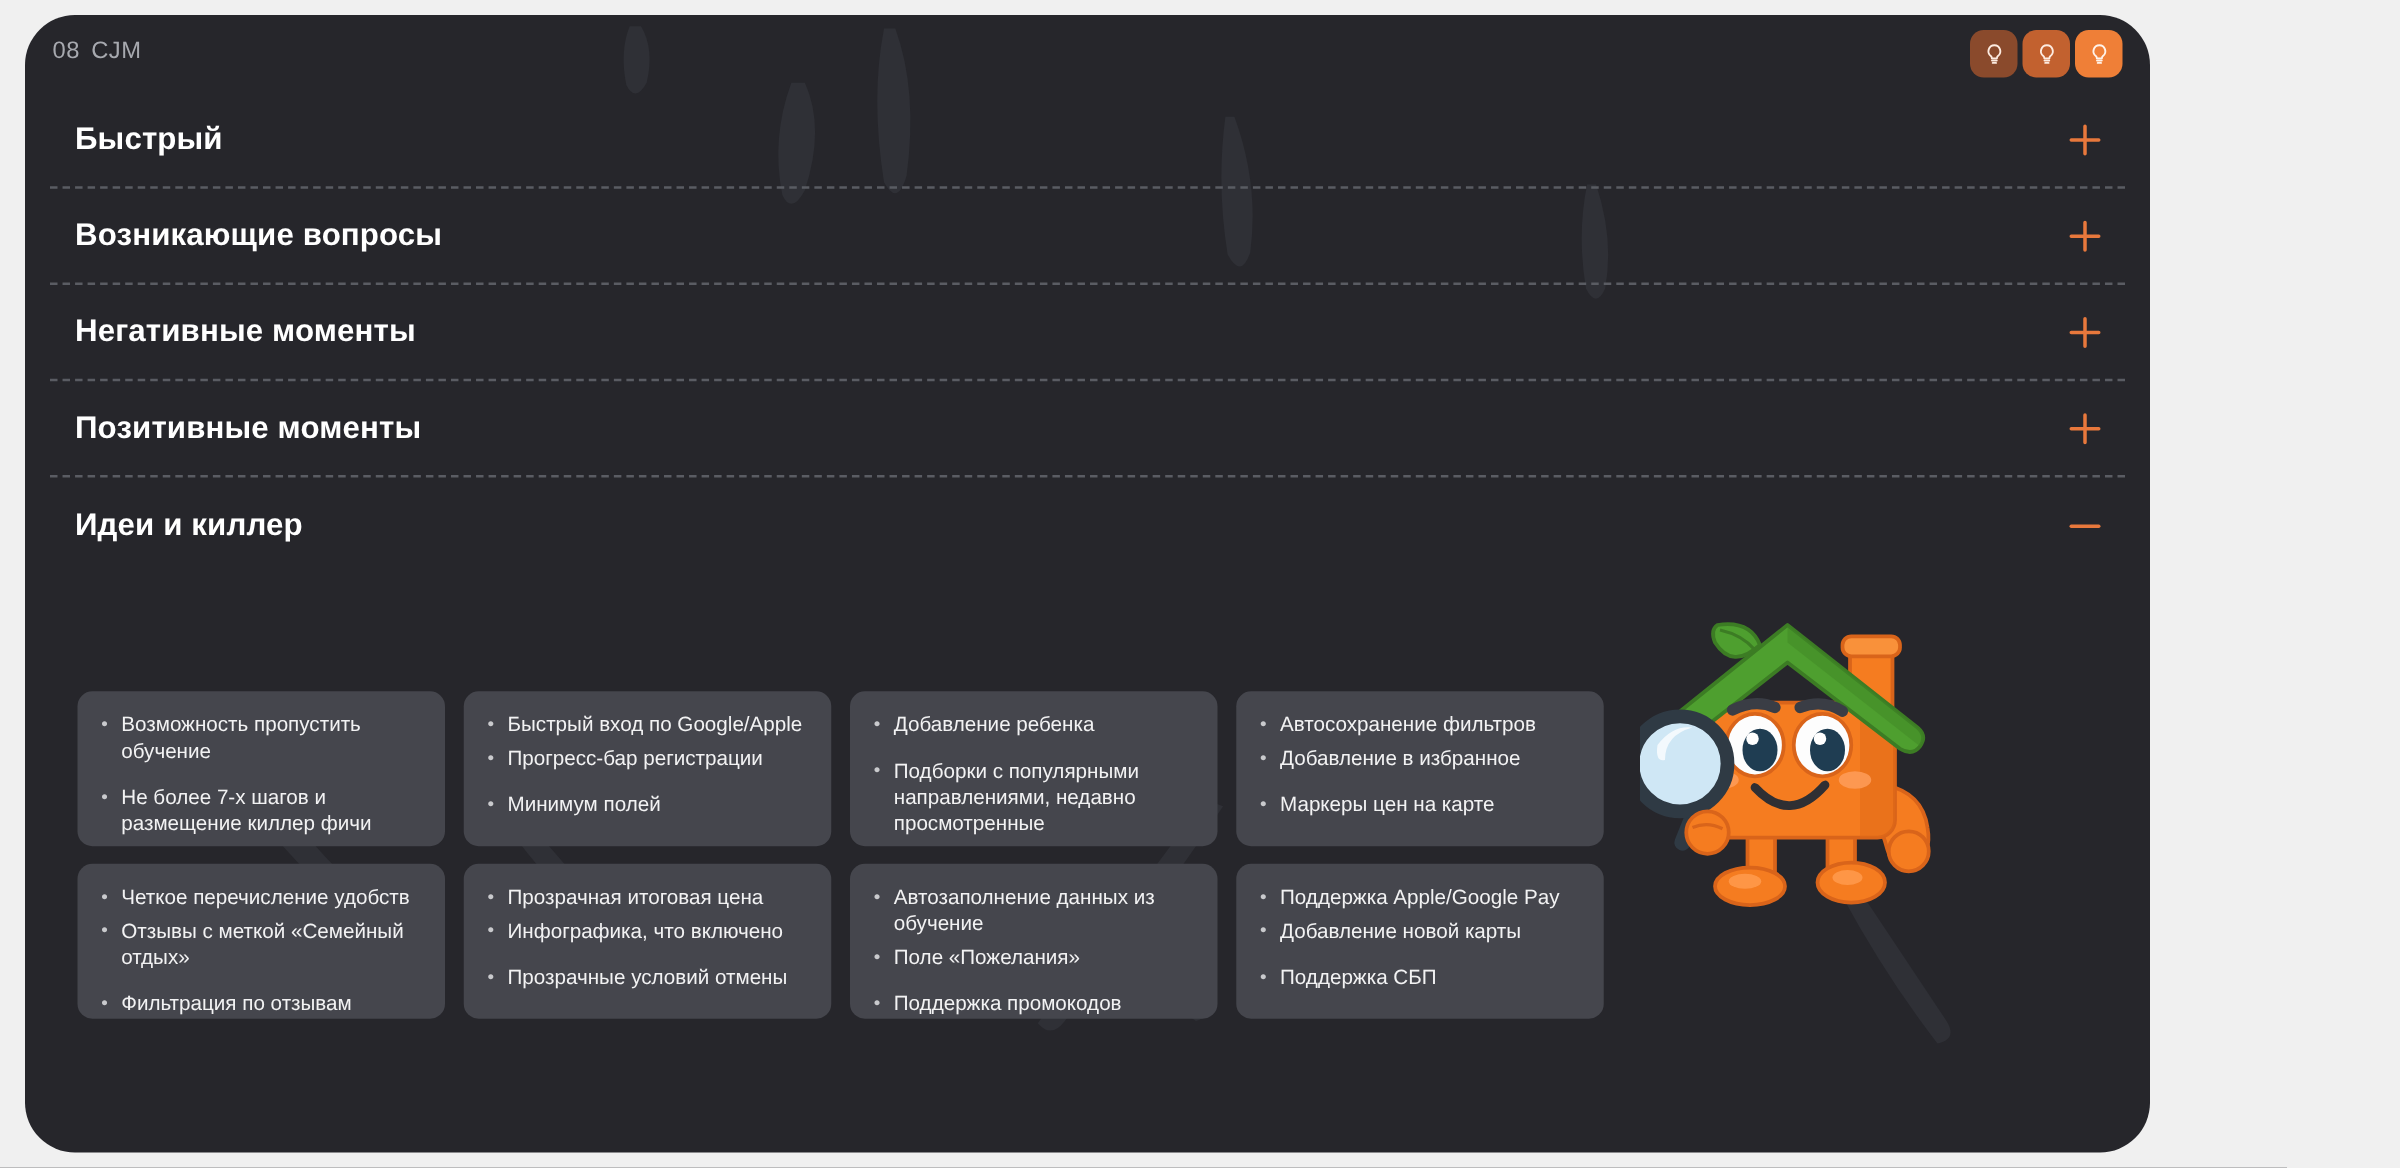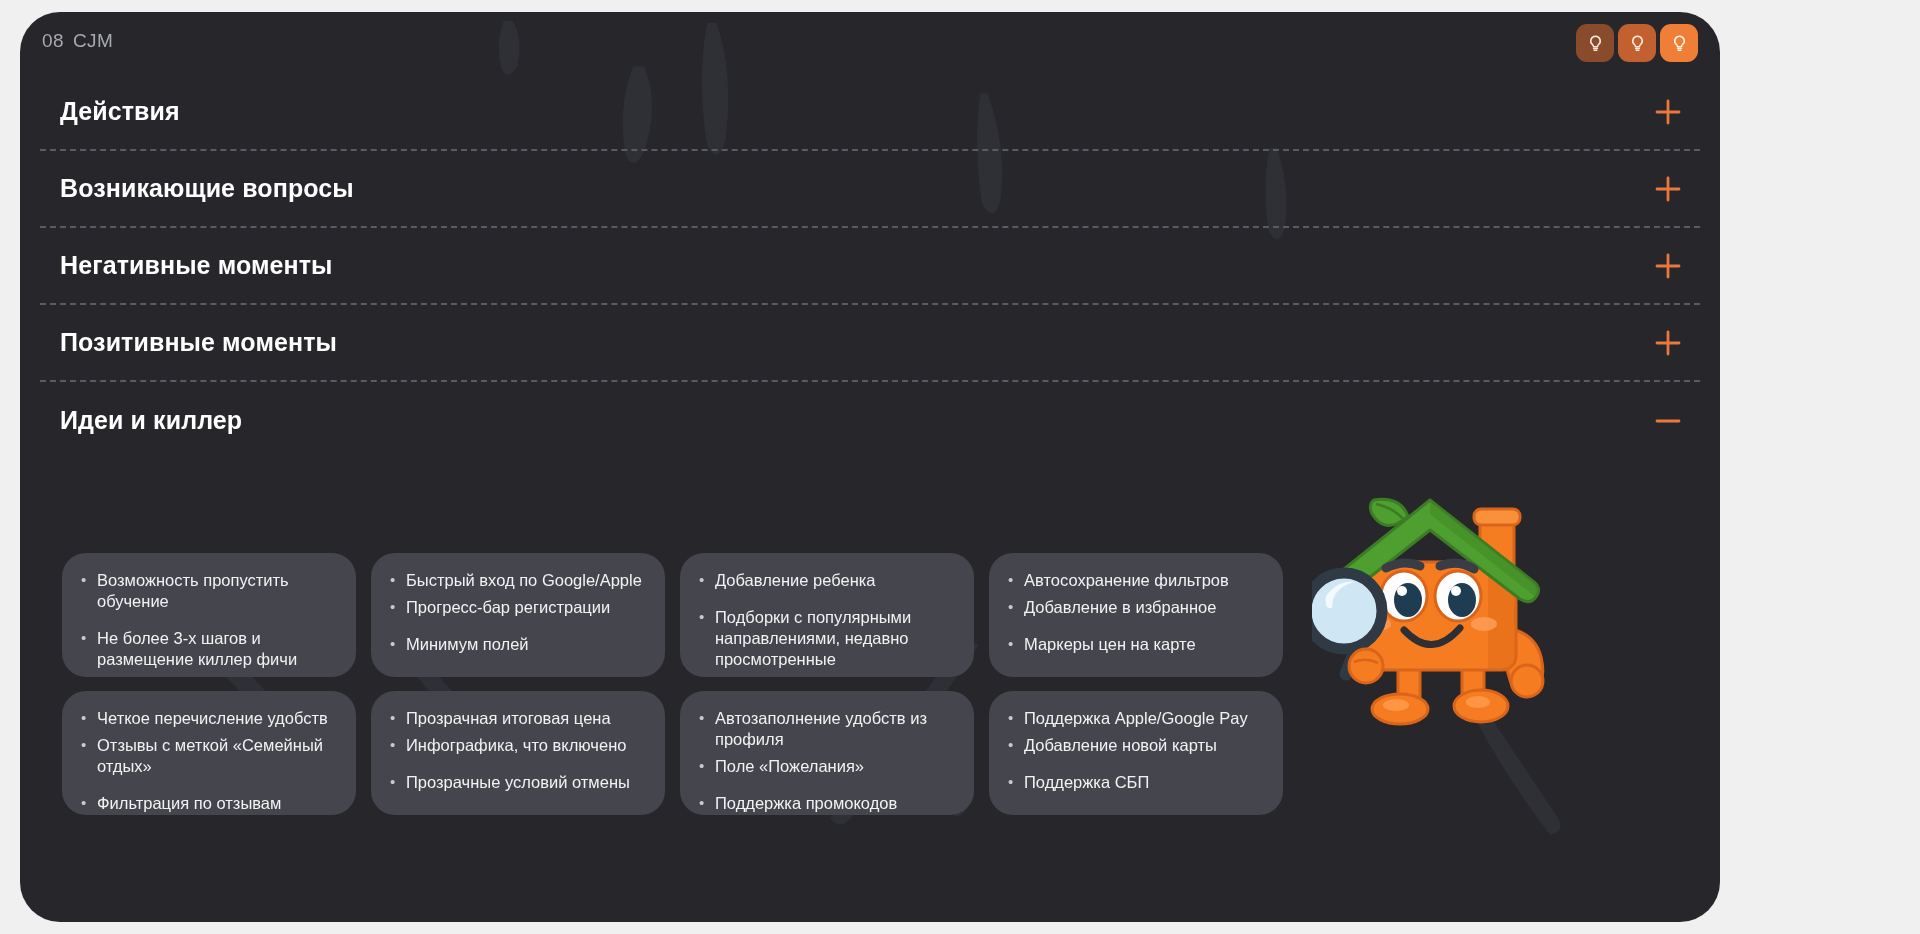--- a/index.html
+++ b/index.html
@@ -102,21 +102,21 @@
     top: 541px;
     width: 1232px;
     display: grid;
     grid-template-columns: repeat(4, 294px);
     grid-auto-rows: 124px;
     column-gap: 15px;
     row-gap: 14px;
   }
   .card {
     background: #45464d;
-    border-radius: 24px;
+    border-radius: 12px;
     padding: 17px 16px 14px 16px;
   }
   .card ul { list-style: none; }
   .card li {
     position: relative;
     padding-left: 19px;
     font-size: 16.5px;
     line-height: 21px;
     color: #f2f2f3;
     margin-bottom: 6px;
@@ -187,21 +187,21 @@
           <path d="M9.6 18.2h4.8"></path>
             <path d="M10.3 20.6h3.4"></path>
         </svg>
       </div>
     </div>
   </div>
 
   <div id="accordion">
 
     <div class="acc-row">
-      <span class="acc-title">Действия</span>
+      <span class="acc-title">Быстрый</span>
       <span class="acc-toggle">
         <svg viewBox="0 0 32 32" stroke="#e8783c" stroke-width="2.8" stroke-linecap="round">
             <path d="M16 5v22M5 16h22"></path>
           </svg>
       </span>
     </div>
 
     <div class="acc-row">
       <span class="acc-title">Возникающие вопросы</span>
       <span class="acc-toggle">
@@ -238,21 +238,21 @@
       </span>
     </div>
 
   </div>
 
   <div id="cards">
 
     <div class="card">
       <ul>
         <li>Возможность пропустить обучение</li>
-        <li>Не более 3-х шагов и размещение киллер фичи</li>
+        <li>Не более 7-х шагов и размещение киллер фичи</li>
       </ul>
     </div>
 
     <div class="card">
       <ul>
         <li>Быстрый вход по Google/Apple</li>
         <li>Прогресс-бар регистрации</li>
         <li>Минимум полей</li>
       </ul>
     </div>
@@ -283,21 +283,21 @@
     <div class="card">
       <ul>
         <li>Прозрачная итоговая цена</li>
         <li>Инфографика, что включено</li>
         <li>Прозрачные условий отмены</li>
       </ul>
     </div>
 
     <div class="card">
       <ul>
-        <li>Автозаполнение удобств из профиля</li>
+        <li>Автозаполнение данных из обучение</li>
         <li>Поле «Пожелания»</li>
         <li>Поддержка промокодов</li>
       </ul>
     </div>
 
     <div class="card">
       <ul>
         <li>Поддержка Apple/Google Pay</li>
         <li>Добавление новой карты</li>
         <li>Поддержка СБП</li>

